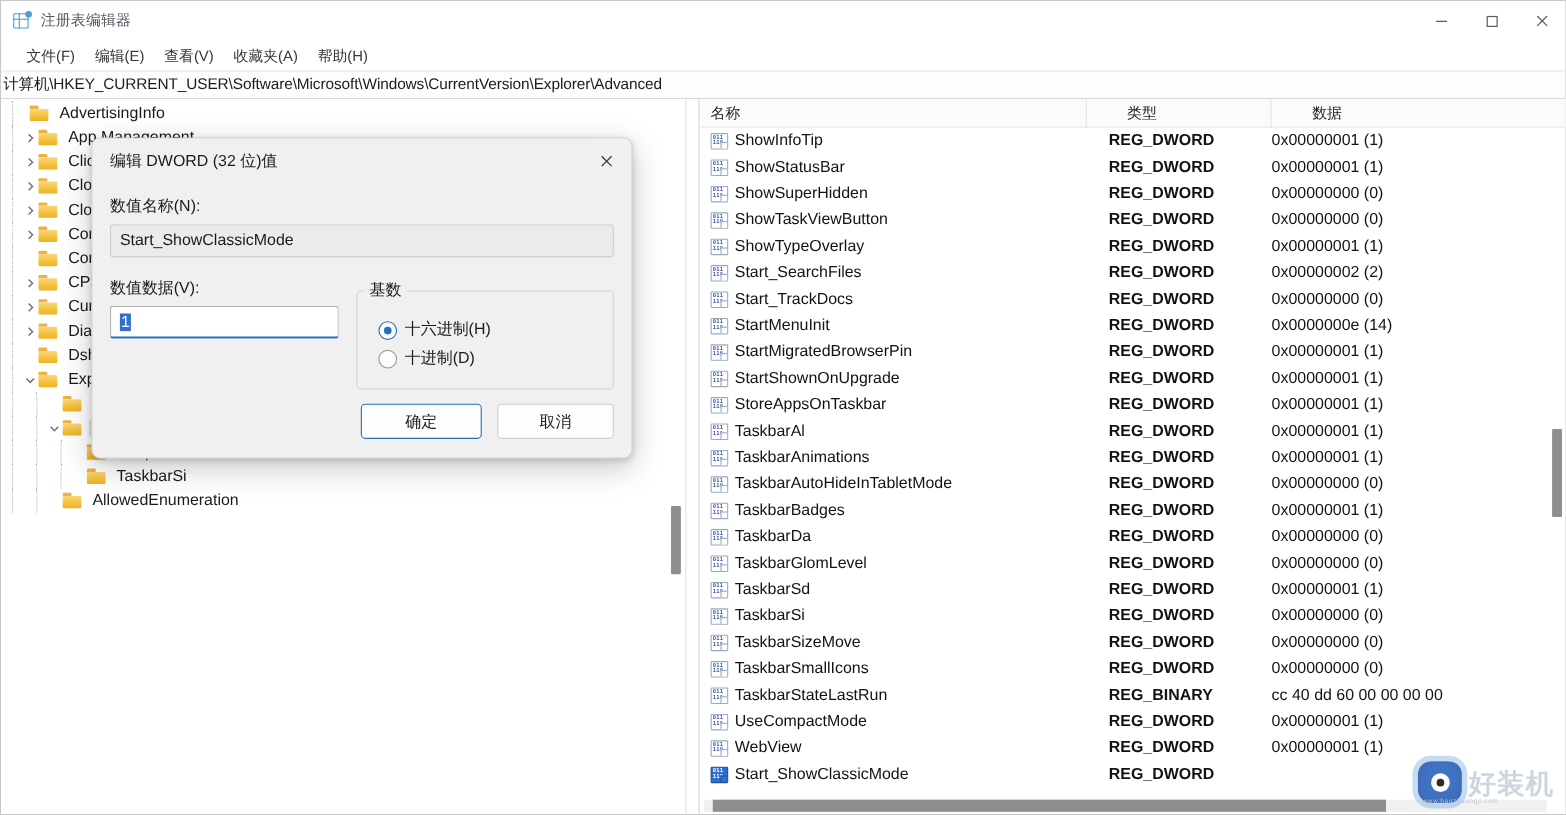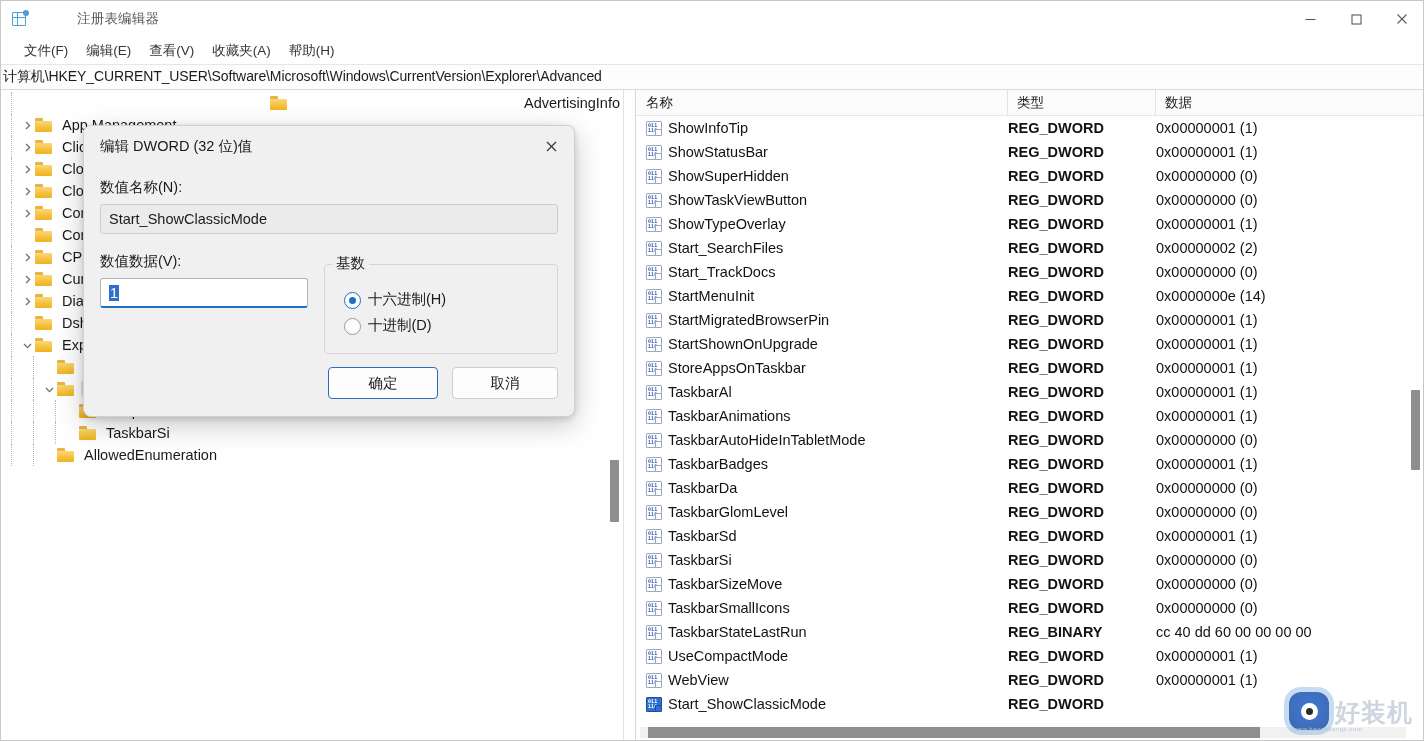--- a/index.html
+++ b/index.html
@@ -55,21 +55,20 @@
     position: absolute;
     right: 0; top: 0;
     width: 6px; height: 6px;
     border-radius: 50%;
     background: #4a9fd8;
   }
   .title-text {
     font-size: 13.5px;
     color: #555a60;
     letter-spacing: .2px;
-    margin-left: 40px;
   }
   .winbtns {
     position: absolute;
     right: 0; top: 0;
     height: 36px;
     display: flex;
   }
   .winbtn {
     width: 46px; height: 36px;
     display: flex; align-items: center; justify-content: center;
@@ -208,20 +207,21 @@
     overflow: hidden;
   }
   .list-header {
     position: absolute;
     left: 0; top: 0;
     width: 788px; height: 26px;
     background: #fbfbfb;
     display: flex;
     border-bottom: 1px solid #e7e7e7;
     box-sizing: border-box;
+    gap: 28px;
   }
   .hcell {
     font-size: 13.5px;
     color: #1b1b1b;
     padding-left: 9px;
     display: flex;
     align-items: center;
     box-sizing: border-box;
     border-right: 1px solid #e3e3e3;
     height: 26px;
@@ -536,21 +536,21 @@
   </div>
 
   <div class="addressbar">
     <div class="address-text">计算机\HKEY_CURRENT_USER\Software\Microsoft\Windows\CurrentVersion\Explorer\Advanced</div>
   </div>
 
   <div class="content">
 
     <div class="tree-pane">
       <div id="tree-rows" style="margin-top: 2px;">
-          <div class="tree-row" style="padding-left: 26px; justify-content: space-between;">
+          <div class="tree-row" style="padding-left: 10px;">
             <div class="guide" style="left: 10px;"></div>
             <span class="twisty empty"></span>
             <span class="folder">
               <span class="tab"></span>
               <span class="body"></span>
             </span>
             <span class="tree-label">AdvertisingInfo</span>
           </div>
           <div class="tree-row" style="padding-left: 18px;">
             <div class="guide" style="left: 10px;"></div>

